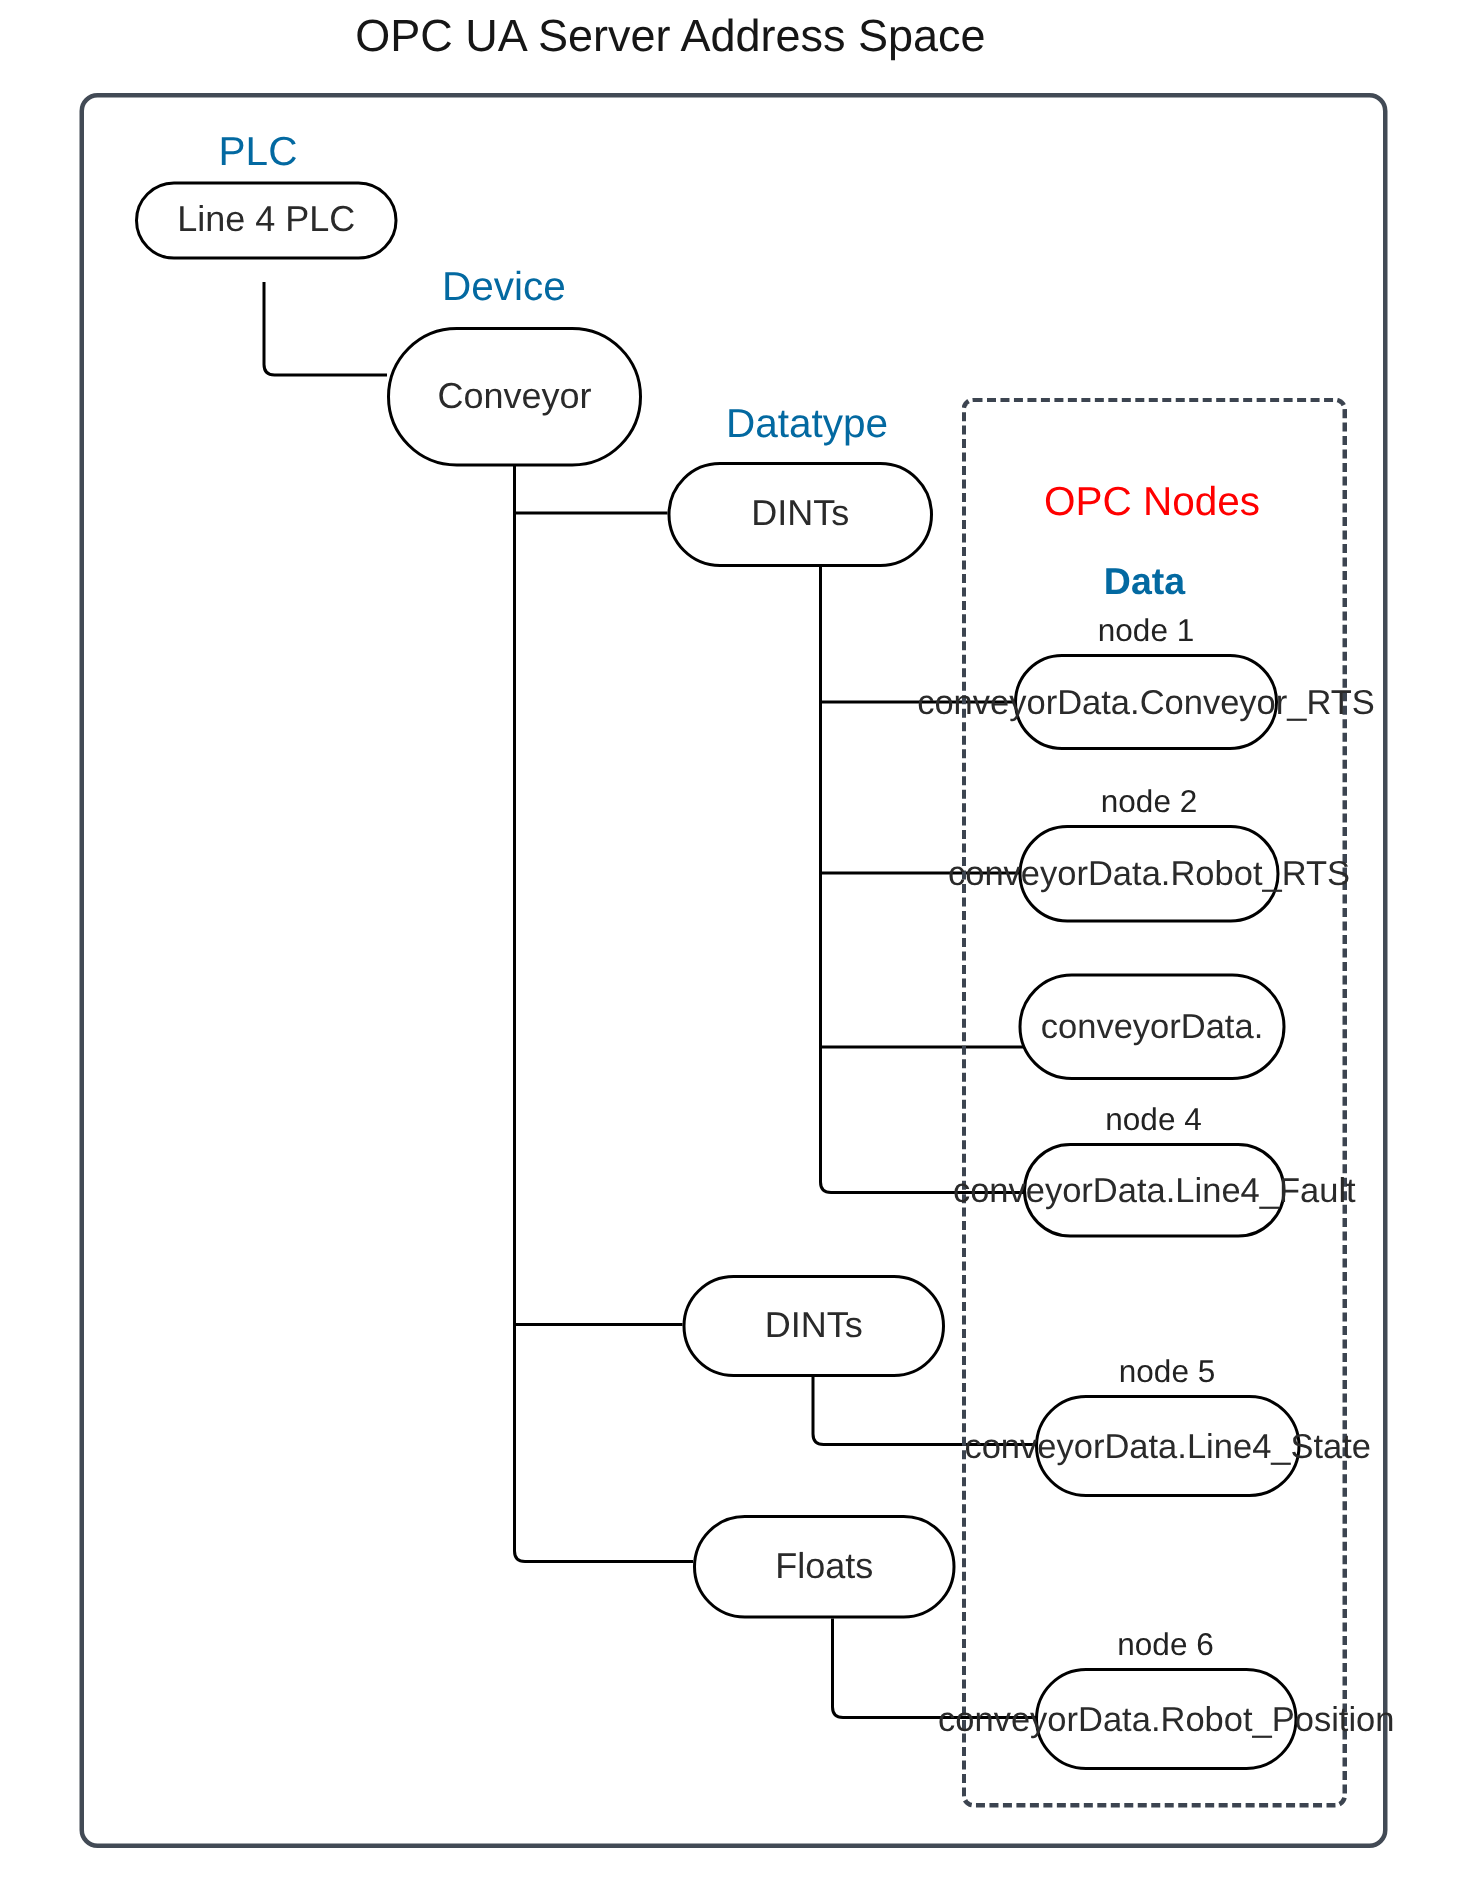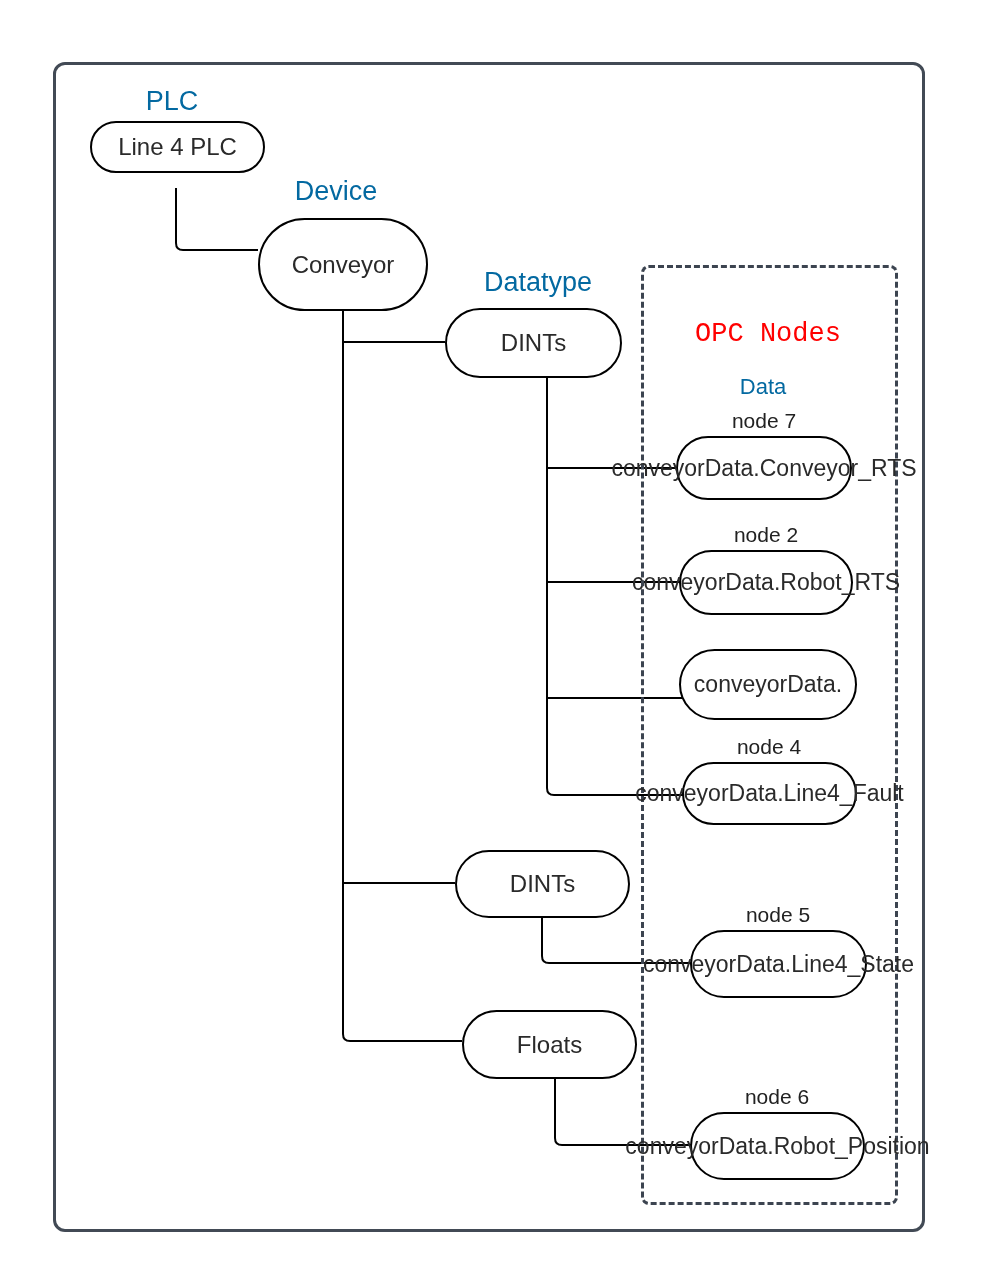--- a/index.html
+++ b/index.html
@@ -22,30 +22,31 @@
   .pill{position:absolute;background:#ffffff;border:2px solid #000000;
         border-radius:999px;box-sizing:border-box;
         display:flex;align-items:center;justify-content:center;
         text-align:center;color:#2a2a2a;}
   .pill.single{font-size:24px;}
   .pill.double{flex-direction:row;font-size:23px;line-height:27px;}
   .pill .ln{white-space:nowrap;}
 
   .hdr{position:absolute;transform:translateX(-50%);white-space:nowrap;
        font-size:27px;color:#0369a1;}
-  .hdr.red{color:#ff0000;font-family:Liberation Mono, monospace;}
-  .hdr.sub{font-size:22px;}
+  .hdr.red{color:#ff0000;}
+  .hdr.sub{font-size:25px;font-weight:bold;}
   .caption{position:absolute;transform:translateX(-50%);white-space:nowrap;
            font-size:21px;color:#222222;}
 </style>
 </head>
 <body>
 
 <div class="stage">
 
+  <div class="title">OPC UA Server Address Space</div>
 
   <div class="outer-box"></div>
 
   <svg class="connectors" viewBox="0 0 982 1265" xmlns="http://www.w3.org/2000/svg">
     <g stroke="#000000" stroke-width="2" fill="none">
       <path d="M176 188 L176 243 Q176 250 183 250 L258 250"></path>
       <path d="M343 290 L343 1034 Q343 1041 350 1041 L462 1041"></path>
       <path d="M343 342 L445 342"></path>
       <path d="M343 883 L455 883"></path>
       <path d="M547 378 L547 788 Q547 795 554 795 L684 795"></path>
@@ -64,21 +65,21 @@
   <div class="hdr" style="left:538px;top:267px;">Datatype</div>
   <div class="hdr red" style="left:768px;top:319px;">OPC Nodes</div>
   <div class="hdr sub" style="left:763px;top:374px;">Data</div>
 
   <div class="pill single" style="left:90px;top:121px;width:175px;height:52px;">Line 4 PLC</div>
   <div class="pill single" style="left:258px;top:218px;width:170px;height:93px;">Conveyor</div>
   <div class="pill single" style="left:445px;top:308px;width:177px;height:70px;">DINTs</div>
   <div class="pill single" style="left:455px;top:850px;width:175px;height:68px;">DINTs</div>
   <div class="pill single" style="left:462px;top:1010px;width:175px;height:69px;">Floats</div>
 
-  <div class="caption" style="left:764px;top:409px;">node 7</div>
+  <div class="caption" style="left:764px;top:409px;">node 1</div>
   <div class="pill double" style="left:676px;top:436px;width:176px;height:64px;">
     <span class="ln">conveyorData.</span>
     <span class="ln">Conveyor_RTS</span>
   </div>
 
   <div class="caption" style="left:766px;top:523px;">node 2</div>
   <div class="pill double" style="left:679px;top:550px;width:174px;height:65px;">
     <span class="ln">conveyorData.</span>
     <span class="ln">Robot_RTS</span>
   </div>

